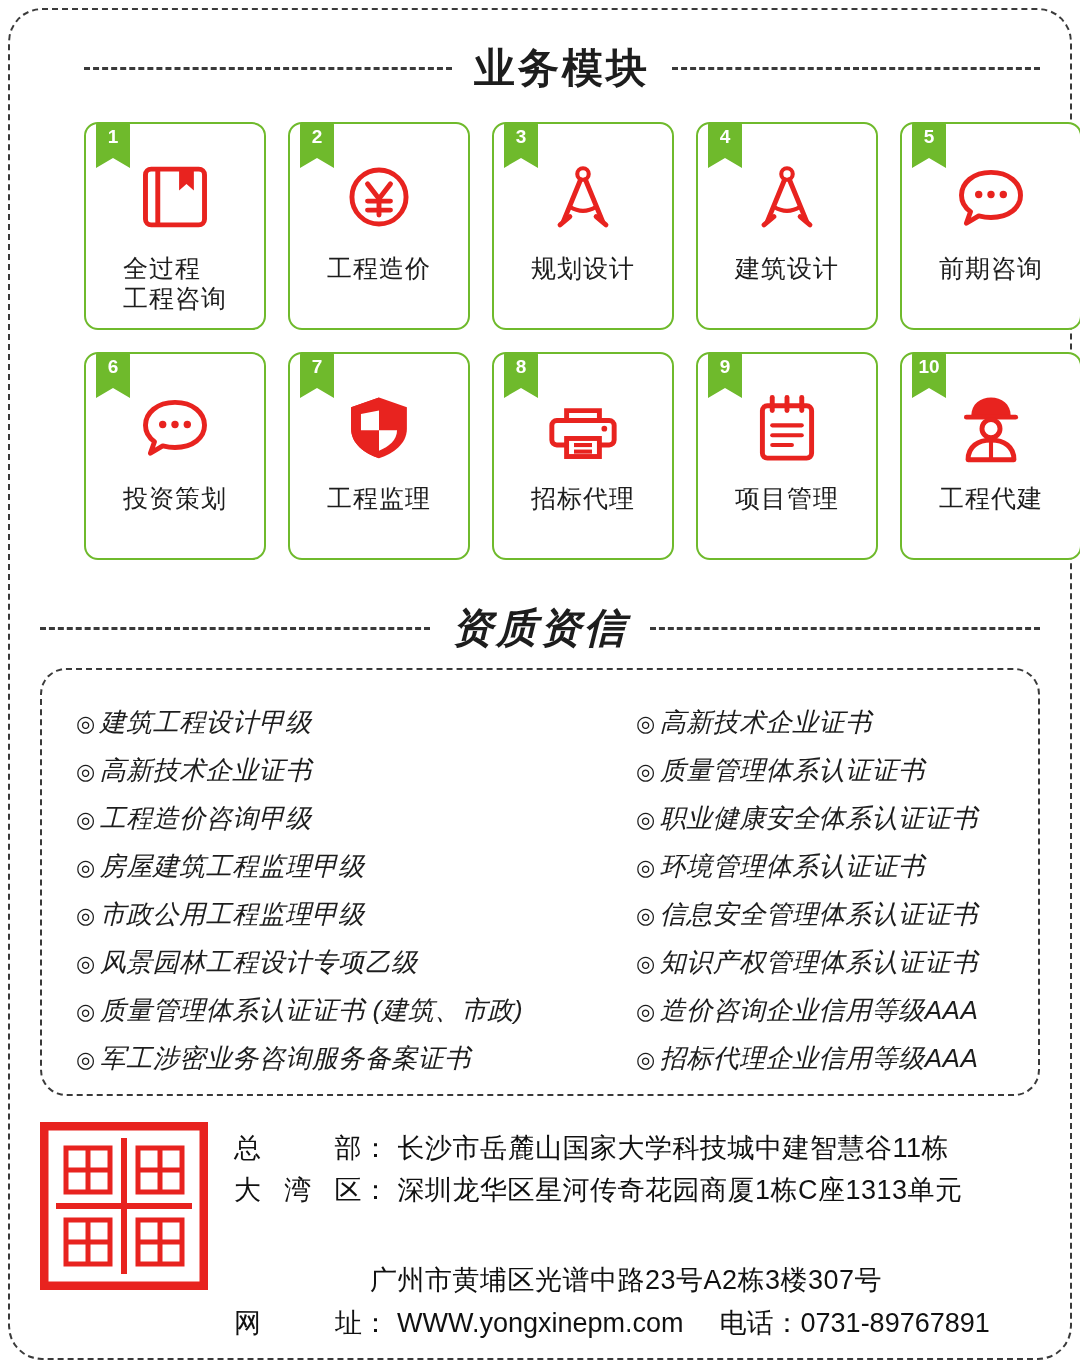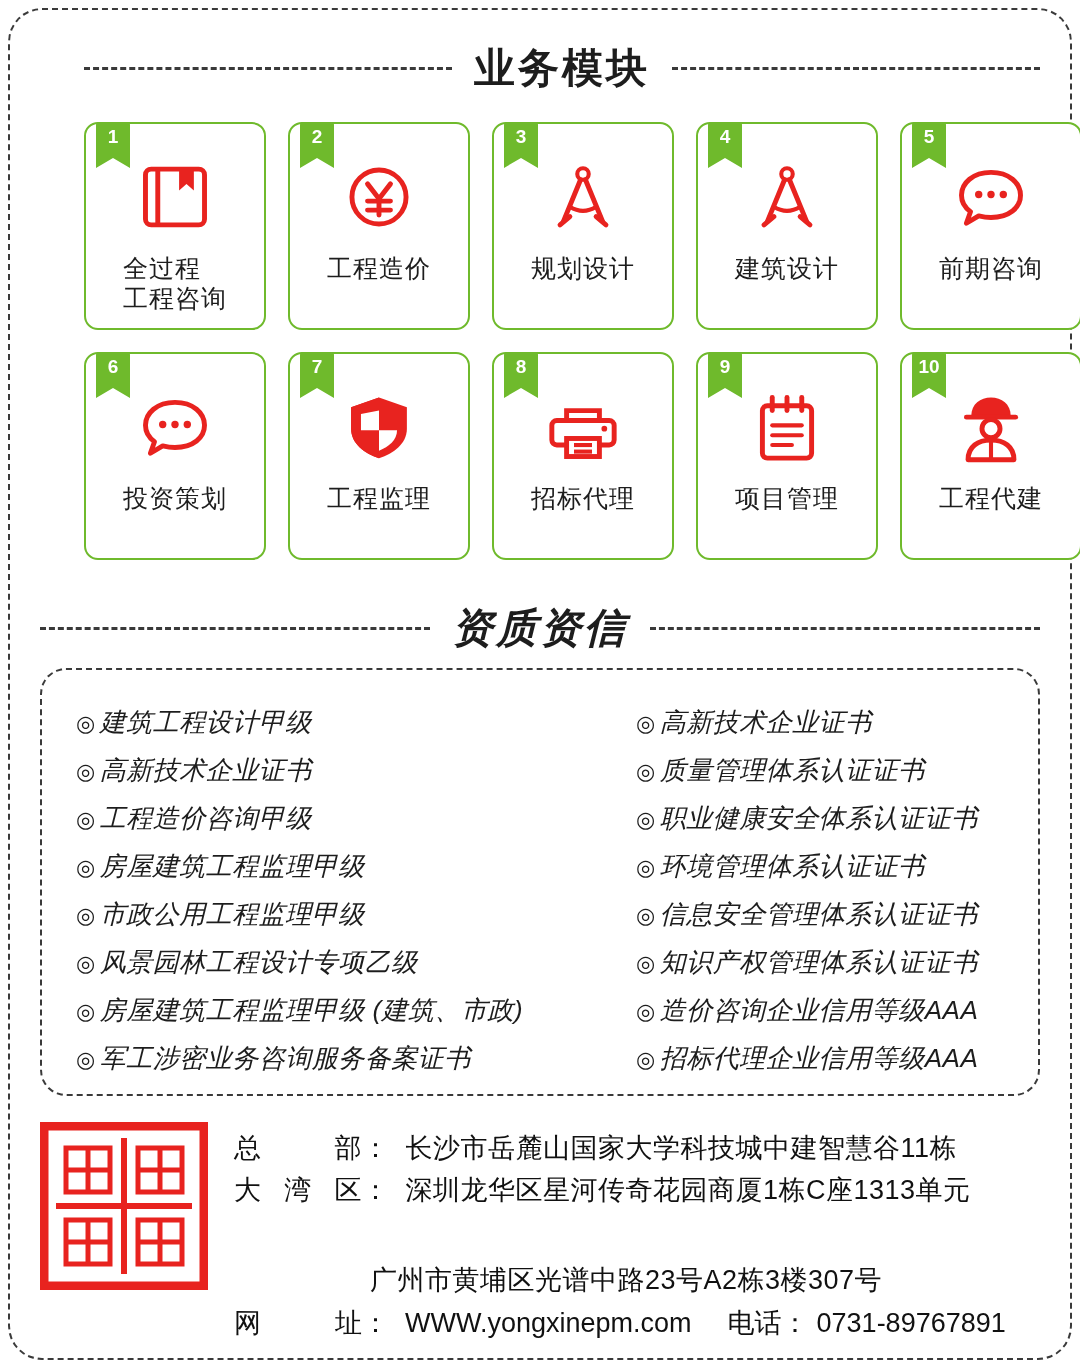--- a/index.html
+++ b/index.html
@@ -157,21 +157,21 @@
     color: #111;
     letter-spacing: 0.5px;
   }
   .addr-key {
     width: 128px;
     flex: 0 0 auto;
     text-align: justify;
     text-align-last: justify;
   }
   .addr-colon { margin-right: 8px; }
-  .addr-val { white-space: nowrap; margin-left: 8px; }
+  .addr-val { white-space: nowrap; }
   .addr-val.indent { margin-left: 136px; margin-top: 48px; }
   .last-row {
     display: flex;
     align-items: baseline;
     font-size: 27px;
     line-height: 1.6;
     color: #111;
   }
   .tel-label { margin-left: 36px; }
 </style>
@@ -343,21 +343,21 @@
 
     <div class="qual-box">
       <div class="qual-cols">
         <div>
           <div class="qual-item"><span class="bullet">◎</span><span>建筑工程设计甲级</span></div>
           <div class="qual-item"><span class="bullet">◎</span><span>高新技术企业证书</span></div>
           <div class="qual-item"><span class="bullet">◎</span><span>工程造价咨询甲级</span></div>
           <div class="qual-item"><span class="bullet">◎</span><span>房屋建筑工程监理甲级</span></div>
           <div class="qual-item"><span class="bullet">◎</span><span>市政公用工程监理甲级</span></div>
           <div class="qual-item"><span class="bullet">◎</span><span>风景园林工程设计专项乙级</span></div>
-          <div class="qual-item"><span class="bullet">◎</span><span>房屋建筑工程监理甲级 (建筑、市政)</span></div>
+          <div class="qual-item"><span class="bullet">◎</span><span>质量管理体系认证证书 (建筑、市政)</span></div>
           <div class="qual-item"><span class="bullet">◎</span><span>军工涉密业务咨询服务备案证书</span></div>
         </div>
         <div>
           <div class="qual-item"><span class="bullet">◎</span><span>高新技术企业证书</span></div>
           <div class="qual-item"><span class="bullet">◎</span><span>质量管理体系认证证书</span></div>
           <div class="qual-item"><span class="bullet">◎</span><span>职业健康安全体系认证证书</span></div>
           <div class="qual-item"><span class="bullet">◎</span><span>环境管理体系认证证书</span></div>
           <div class="qual-item"><span class="bullet">◎</span><span>信息安全管理体系认证证书</span></div>
           <div class="qual-item"><span class="bullet">◎</span><span>知识产权管理体系认证证书</span></div>
           <div class="qual-item"><span class="bullet">◎</span><span>造价咨询企业信用等级AAA</span></div>

